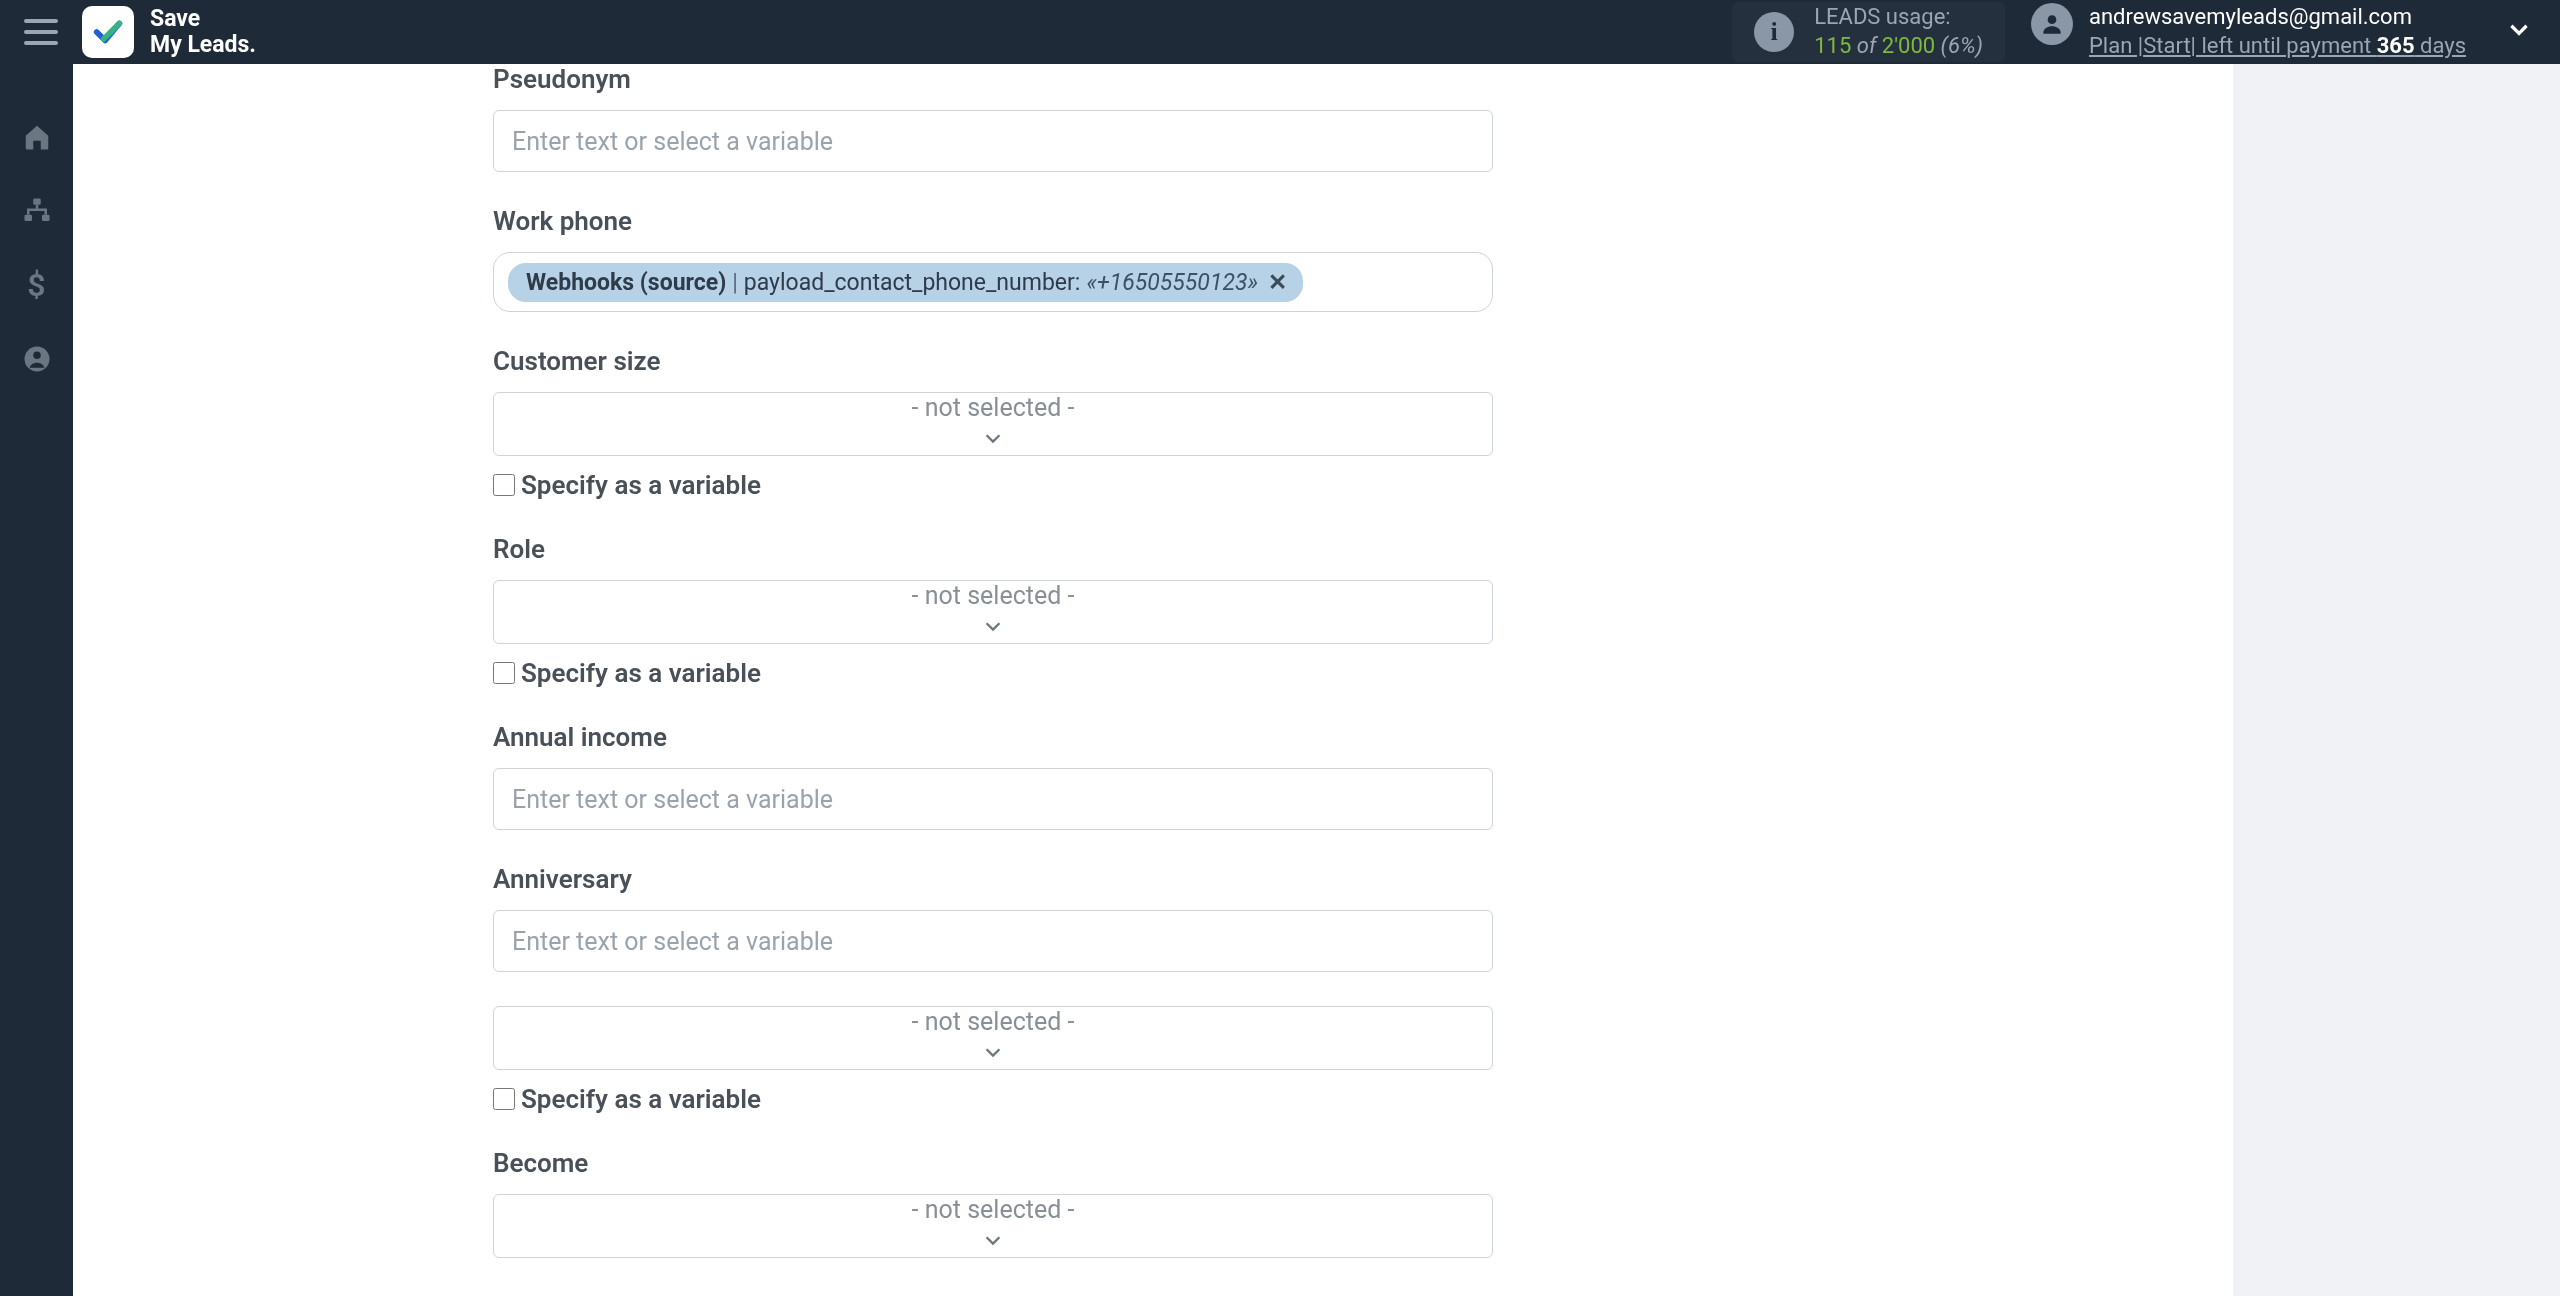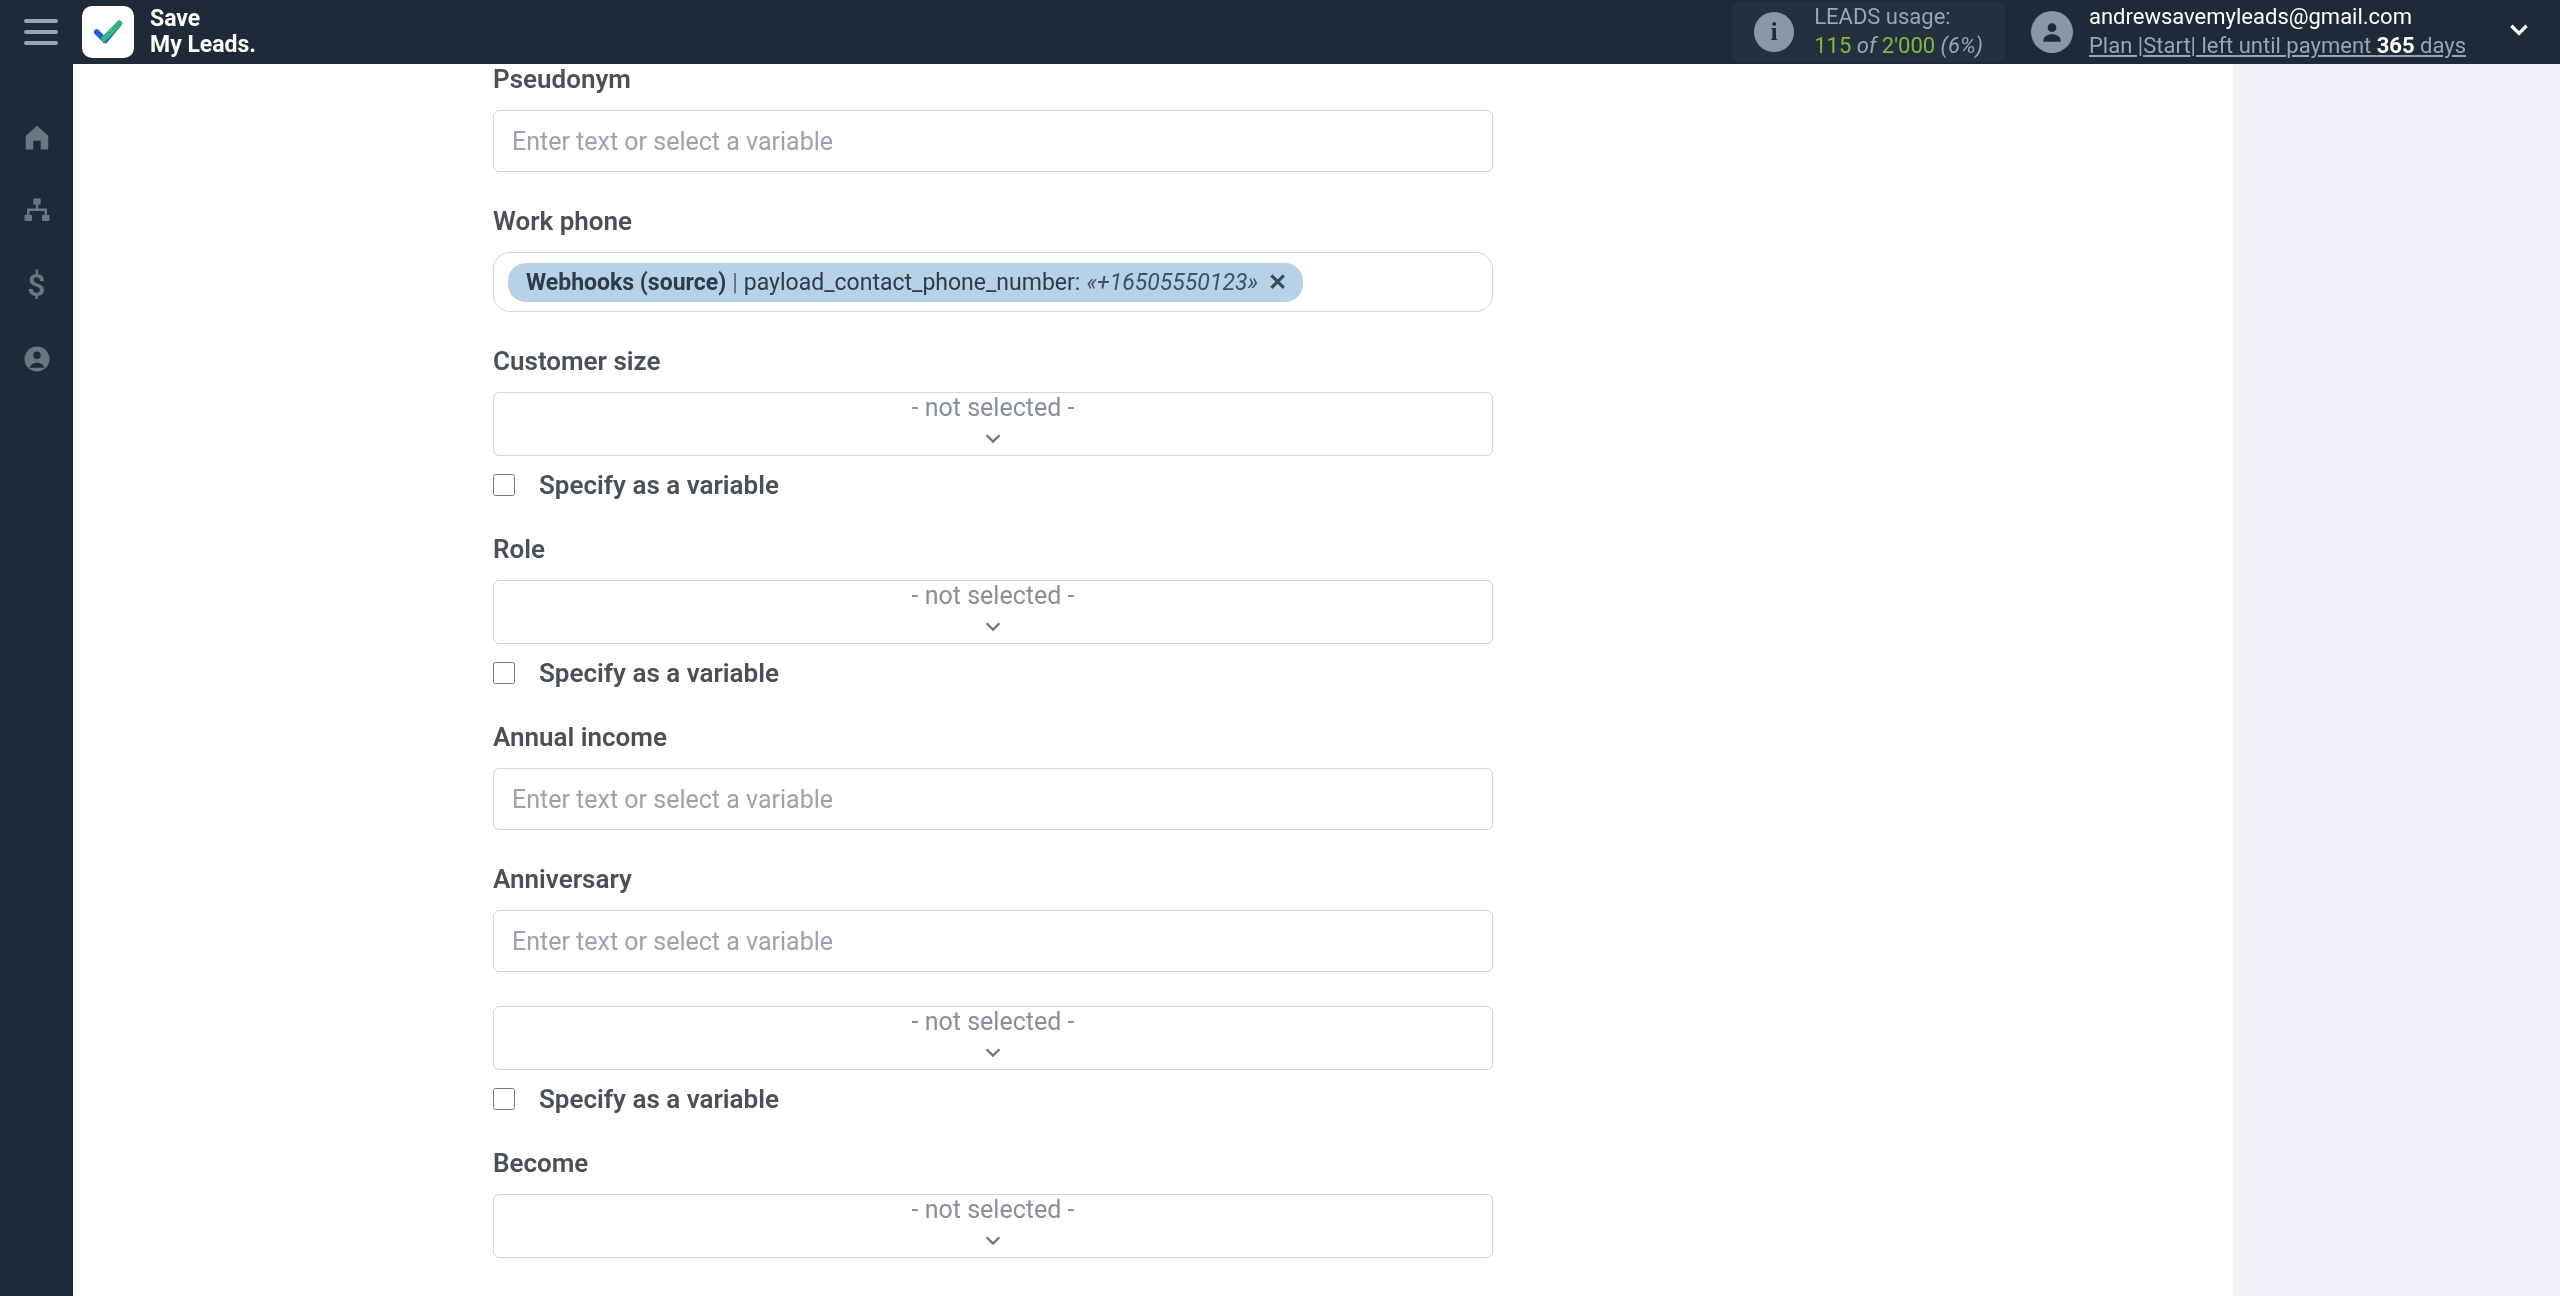--- a/index.html
+++ b/index.html
@@ -61,21 +61,21 @@
   .info-circle{
     width:40px;height:40px;border-radius:50%;
     background:#8997a6;display:flex;align-items:center;justify-content:center;
     color:#1e2a38;font-weight:700;font-family:Georgia,serif;font-size:26px;
   }
   .usage-text{font-size:22px;color:#9aa6b1;line-height:1.3;}
   .usage-text .n-green{color:var(--link-green);}
   .usage-text .n-italic{font-style:italic;}
 
   .user-block{
-    display:flex;align-items:center;gap:16px;margin-right:40px;
+    display:flex;align-items:flex-start;gap:16px;margin-right:40px;
   }
   .user-avatar-circle{
     width:42px;height:42px;border-radius:50%;
     background:#8997a6;display:flex;align-items:center;justify-content:center;
   }
   .user-avatar-circle svg{width:26px;height:26px;fill:#1e2a38;}
   .user-text{font-size:22px;line-height:1.3;}
   .user-text .user-email{color:#ffffff;}
   .user-text .user-sub{color:#9aa6b1;text-decoration:underline;}
   .user-text .user-sub b{color:#ffffff;font-weight:700;}
@@ -134,21 +134,21 @@
   .select{
     width:100%;height:64px;
     border:1px solid var(--border);border-radius:6px;
     padding:0 18px;display:flex;align-items:center;justify-content:space-between;
     cursor:pointer;background:#ffffff;flex-direction:column;
   }
   .select .select-value{font-size:25px;color:#888f97;}
   .select .chev svg{width:22px;height:22px;stroke:#6c757d;stroke-width:2.5;fill:none;}
 
   .check-row{
-    display:flex;align-items:center;gap:24px;margin-top:14px;
+    display:flex;align-items:center;gap:6px;margin-top:14px;
   }
   .check-row input[type=checkbox]{
     width:22px;height:22px;accent-color:#495057;cursor:pointer;
   }
   .check-row label{
     font-size:26px;color:var(--text-dark);font-weight:600;cursor:pointer;
   }
 
   .chip-field{
     width:100%;min-height:60px;

